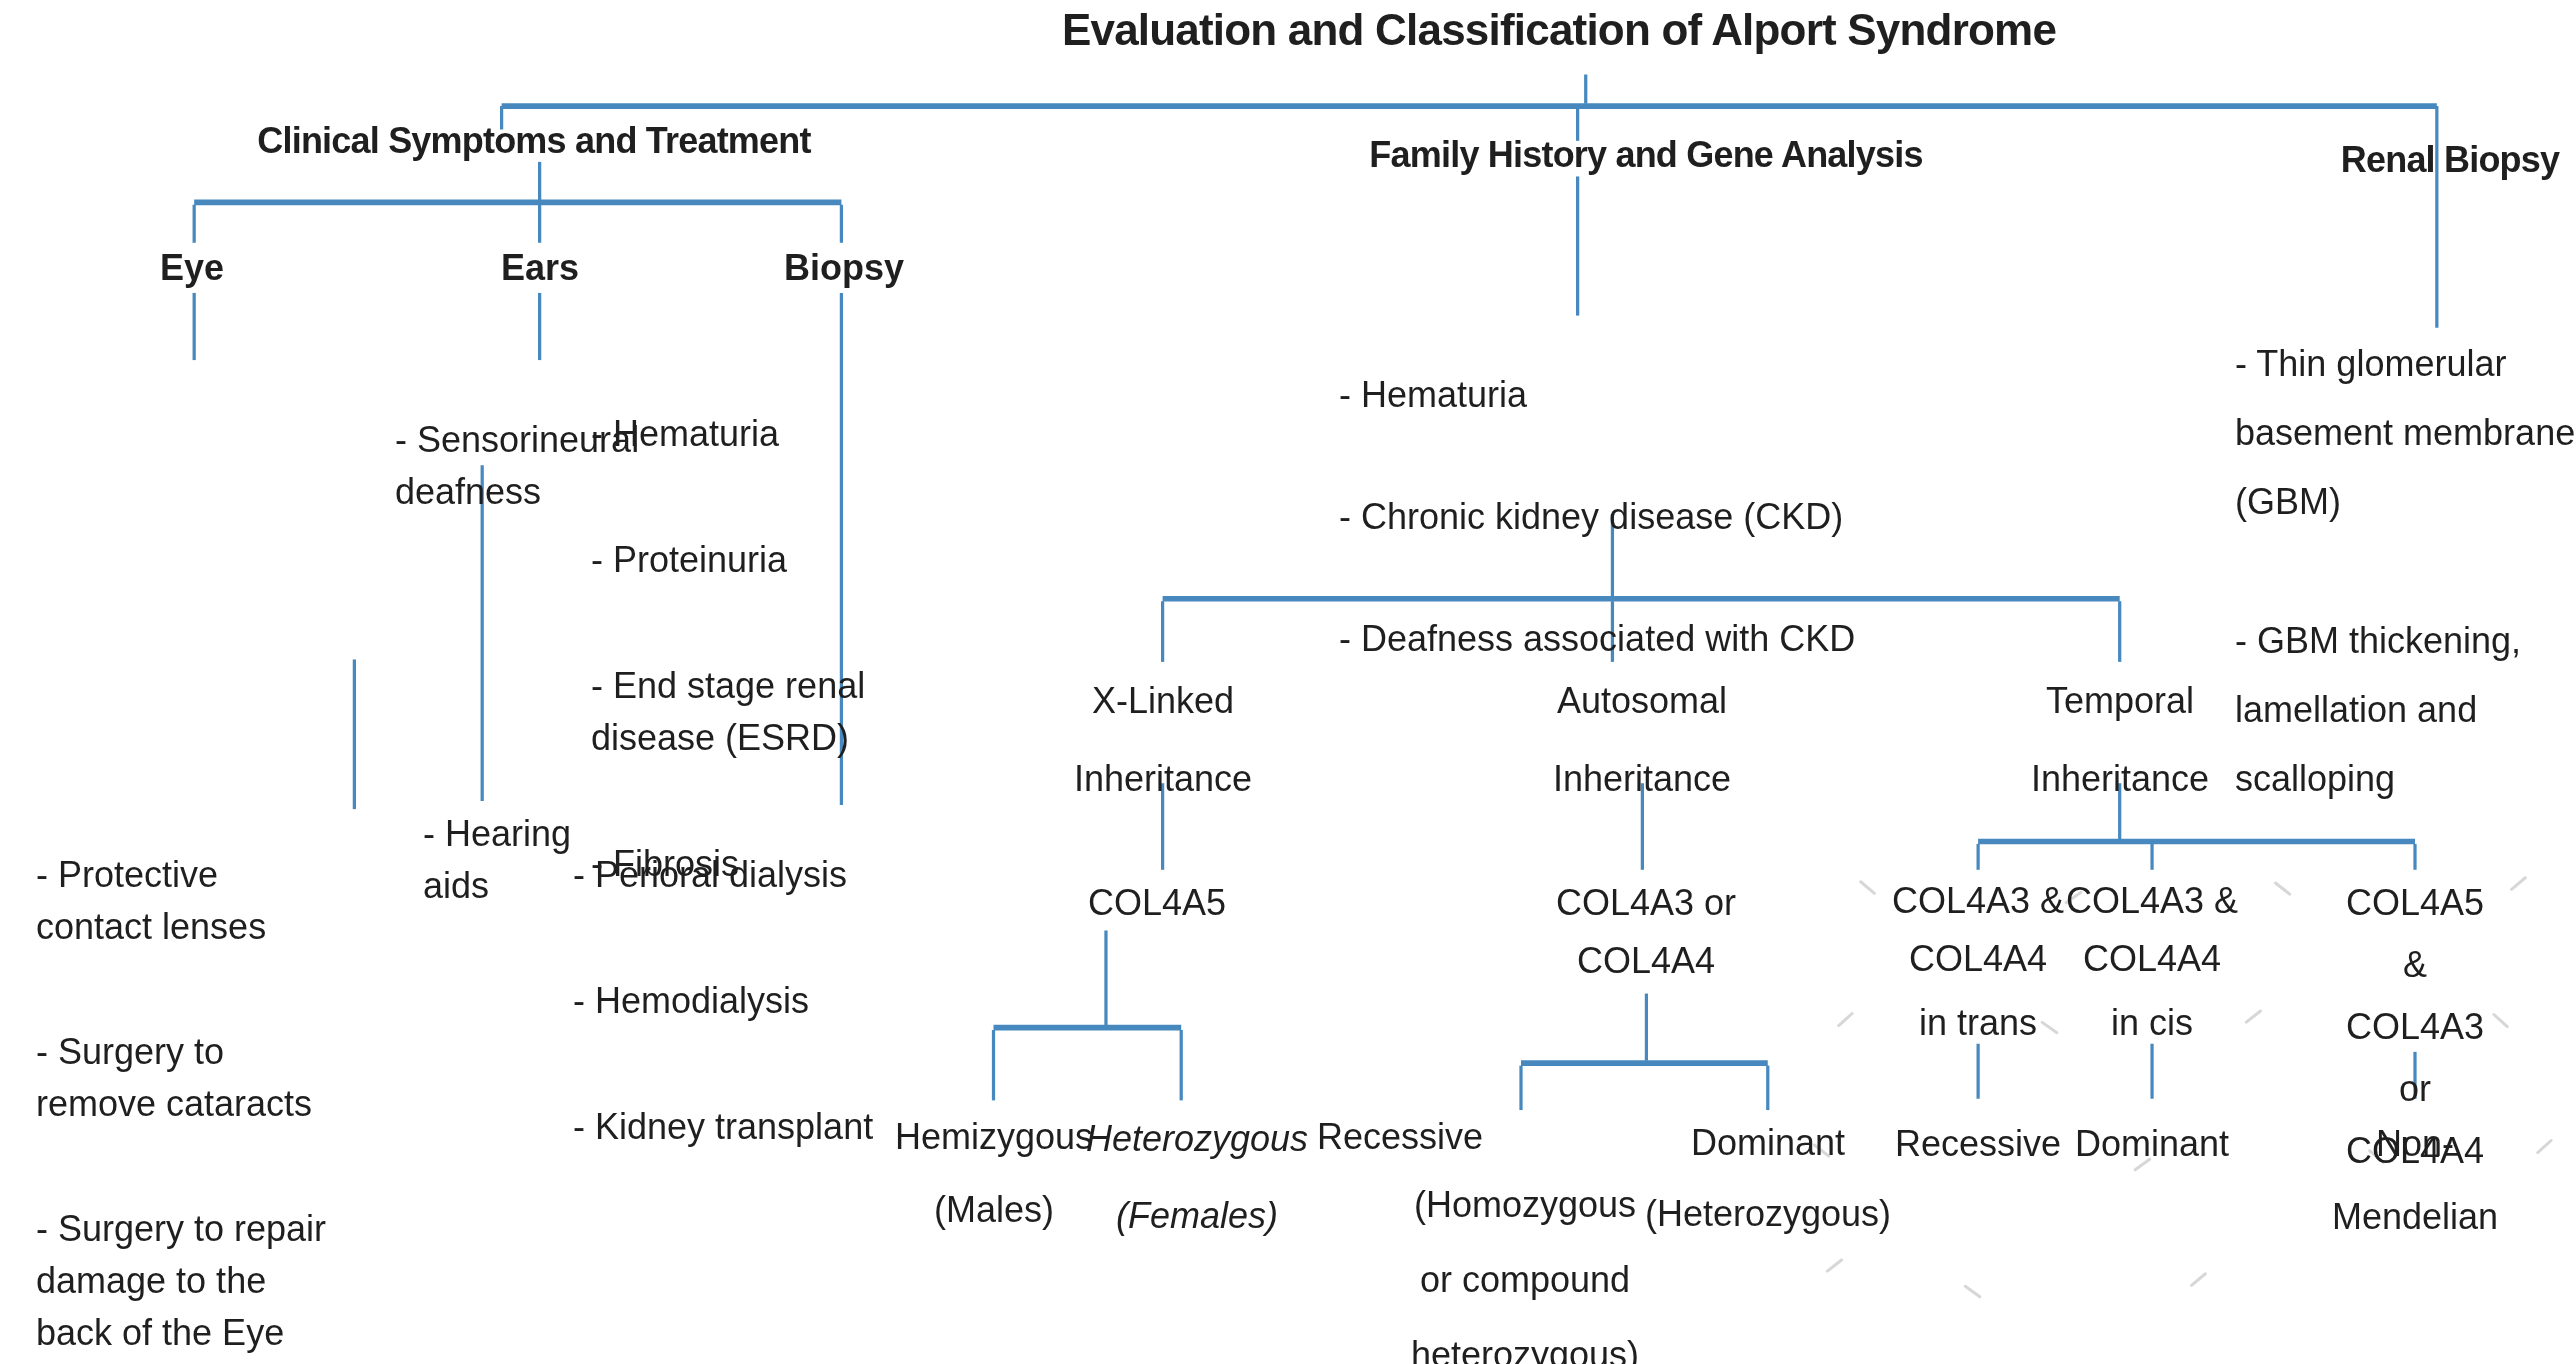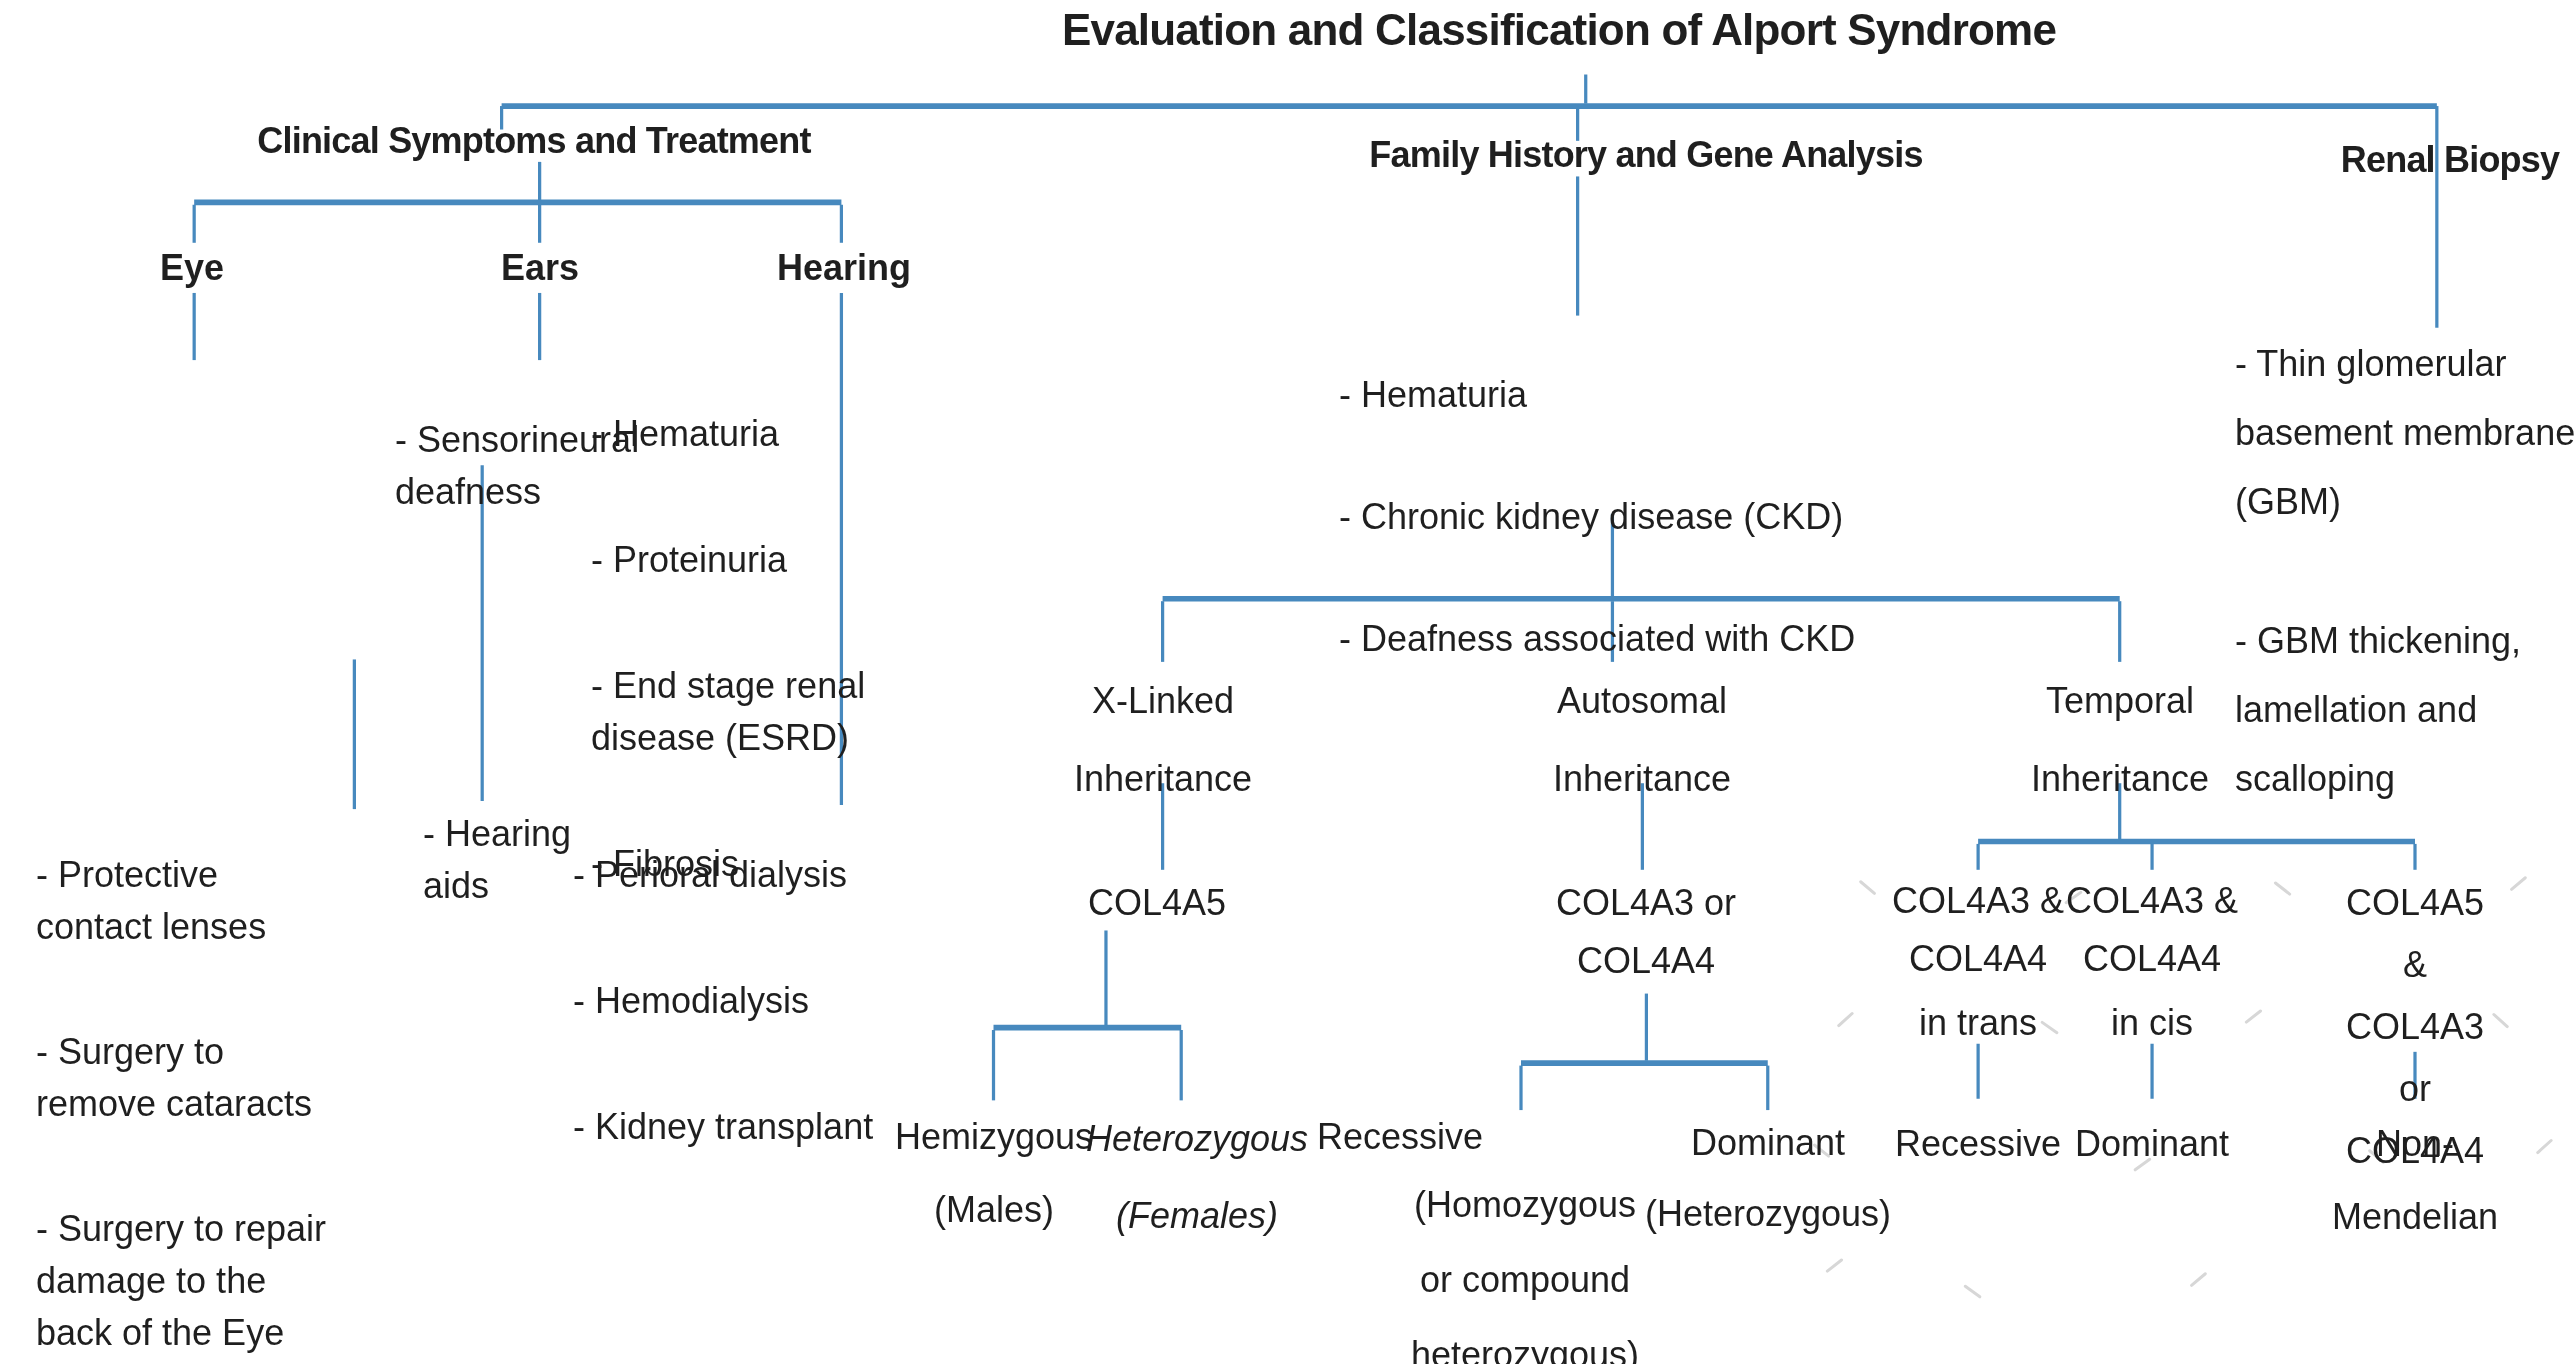--- a/index.html
+++ b/index.html
@@ -106,21 +106,21 @@
   <div class="dash" style="left:2188px;top:1278px;transform:rotate(-40deg);"></div>
 
   <div class="txt ctr title" style="left:1559px;top:4.9px;">Evaluation and Classification of Alport Syndrome</div>
 
   <div class="txt ctr hdr" style="left:534px;top:120px;text-align:right;">Clinical Symptoms and Treatment</div>
   <div class="txt ctr hdr" style="left:1646px;top:134px;">Family History and Gene Analysis</div>
   <div class="txt ctr hdr" style="left:2450px;top:139px;">Renal Biopsy</div>
 
   <div class="txt ctr organ" style="left:192px;top:247px;">Eye</div>
   <div class="txt ctr organ" style="left:540px;top:247px;">Ears</div>
-  <div class="txt ctr organ" style="left:844px;top:247px;">Hearing</div>
+  <div class="txt ctr organ" style="left:844px;top:247px;">Biopsy</div>
 
 
   <div class="txt body" style="left:395px;top:362px;">
     <div class="item">- Sensorineural
 deafness</div>
   </div>
 
   <div class="txt body" style="left:591px;top:356px;">
     <div class="kid-item">- Hematuria</div>
     <div class="kid-item">- Proteinuria</div>

